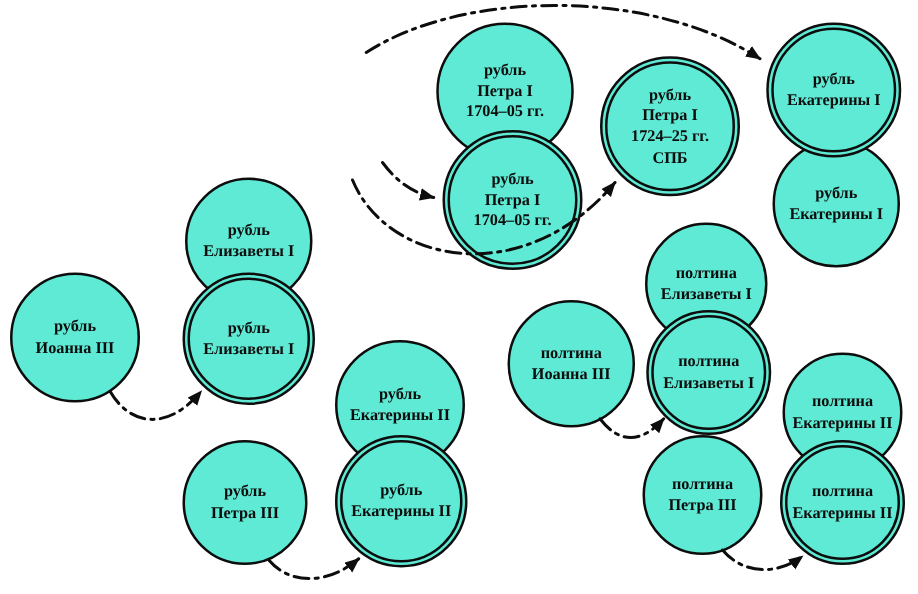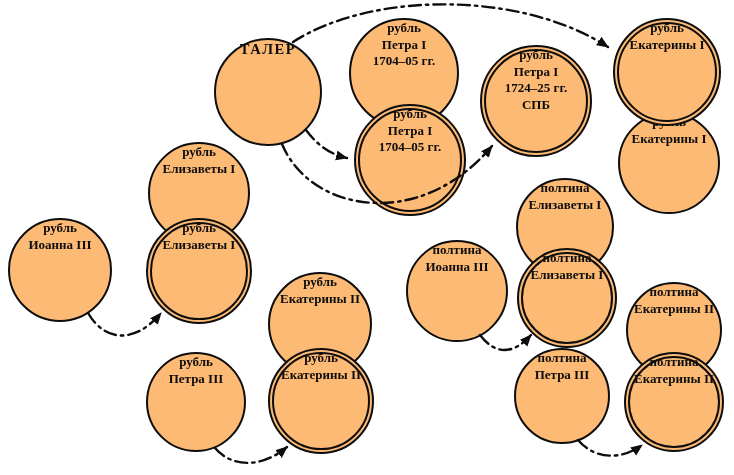--- a/index.html
+++ b/index.html
@@ -8,24 +8,24 @@
     width: 734px;
     height: 475px;
     background: #ffffff;
     overflow: hidden;
     font-family: "Liberation Serif", serif;
   }
   .node {
     position: absolute;
     box-sizing: border-box;
     border-radius: 50%;
-    background: #fdba74;
+    background: #5eead4;
     border: 2.6px solid #0d0d0d;
     display: flex;
-    align-items: flex-start;
+    align-items: center;
     justify-content: center;
     z-index: 1;
   }
   .node.double { z-index: 2; }
   .node.double::after {
     content: "";
     position: absolute;
     inset: 2px;
     border-radius: 50%;
     border: 2px solid #0d0d0d;
@@ -52,23 +52,20 @@
     stroke-width: 2.4;
     stroke-linecap: round;
     stroke-dasharray: 12 5 2.5 5;
   }
 </style>
 </head>
 <body>
 
 <div class="stage">
 
-  <div class="node single taler" style="left:214px;top:38px;width:108px;height:108px">
-    <span class="label">ТАЛЕР</span>
-  </div>
   <div class="node single" style="left:349px;top:18px;width:110px;height:110px">
     <span class="label">рубль
 Петра I
 1704–05 гг.</span>
   </div>
   <div class="node single" style="left:618px;top:112px;width:102px;height:102px">
     <span class="label">рубль
 Екатерины I</span>
   </div>
   <div class="node single" style="left:148px;top:142px;width:102px;height:102px">

